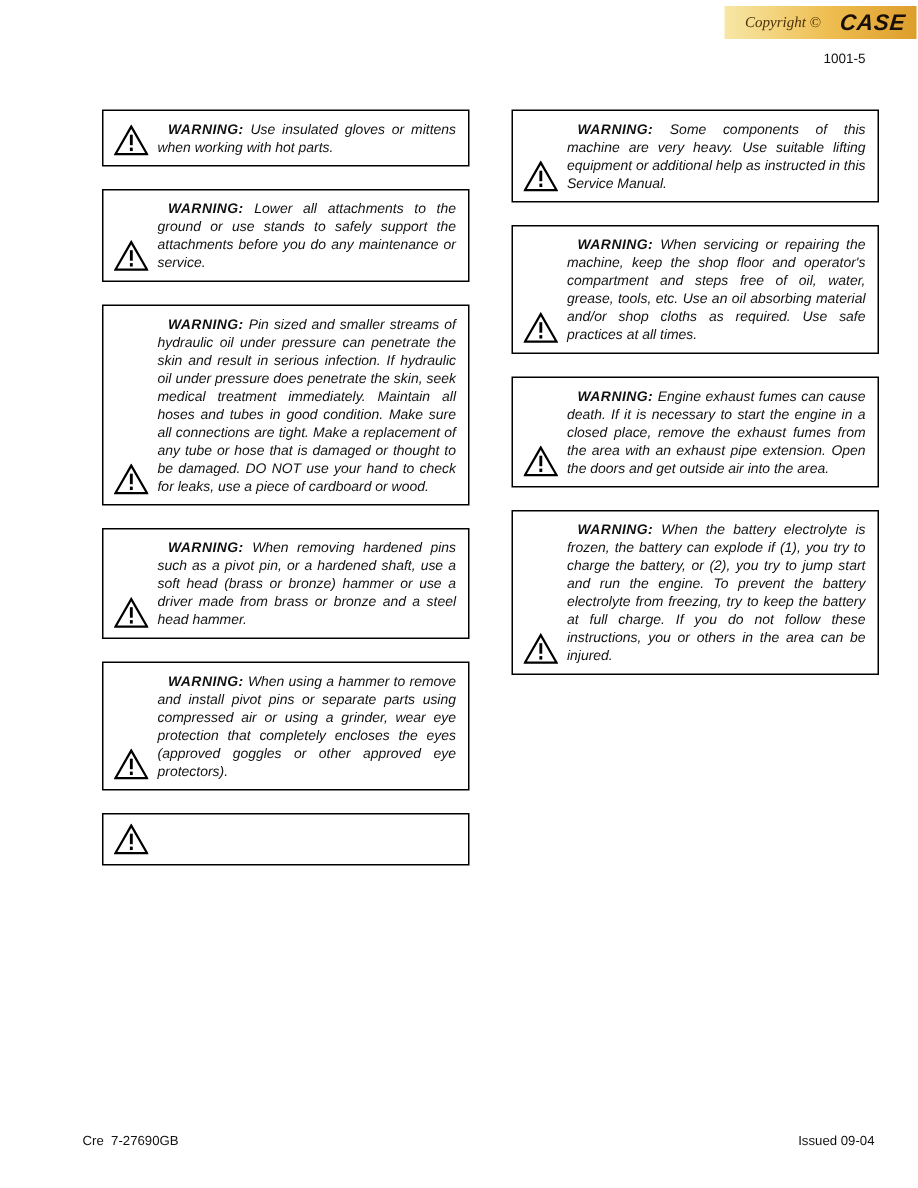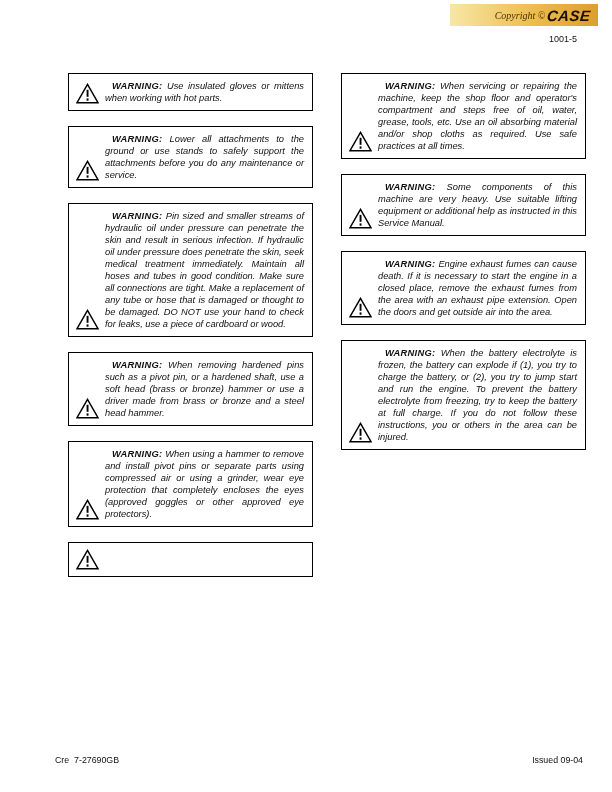--- a/index.html
+++ b/index.html
@@ -8,25 +8,25 @@
     width: 612px; height: 792px;
     font-family: "Liberation Sans", sans-serif;
     position: relative;
     overflow: hidden;
     color: #111;
   }
   .page { position: relative; width: 612px; height: 792px; background: #fff; }
 
   
   .banner {
-    position: absolute; top: 4px; right: 14px;
-    width: 148px; height: 22px;
+    position: absolute; top: 4px; right: 1px;
+    width: 128px; height: 22px;
     background: linear-gradient(90deg, #f7e7a6 0%, #eebd50 55%, #dd9e2c 100%);
     display: flex; align-items: center; justify-content: flex-end;
-    gap: 2px; padding: 0 7px;
+    gap: 13px; padding: 0 7px;
   }
   .copyright-text {
     font-family: "Liberation Serif", serif;
     font-style: italic; font-size: 10px; color: #4a3208;
     white-space: nowrap;
   }
   .brand-logo {
     font-weight: bold; font-style: italic;
     font-size: 15px; letter-spacing: 0.5px; color: #181008;
     transform: skewX(-6deg);
@@ -169,35 +169,35 @@
     <div class="warning-box">
       <span class="icon">
         <svg width="23" height="21" viewBox="0 0 23 21">
             <path d="M11.5 1.4 L22 19.7 L1 19.7 Z" fill="#fff" stroke="#000" stroke-width="1.5"></path>
             <rect x="10.6" y="6.8" width="1.9" height="7" fill="#000"></rect>
             <rect x="10.6" y="15.4" width="1.9" height="2.3" fill="#000"></rect>
           </svg>
       </span>
       <p class="warning-text">
         <b>WARNING:</b>
+        <span>Some components of this machine are very heavy. Use suitable lifting equipment or additional help as instructed in this Service Manual.</span>
+      </p>
+    </div>
+
+    <div class="warning-box">
+      <span class="icon">
+        <svg width="23" height="21" viewBox="0 0 23 21">
+            <path d="M11.5 1.4 L22 19.7 L1 19.7 Z" fill="#fff" stroke="#000" stroke-width="1.5"></path>
+            <rect x="10.6" y="6.8" width="1.9" height="7" fill="#000"></rect>
+            <rect x="10.6" y="15.4" width="1.9" height="2.3" fill="#000"></rect>
+          </svg>
+      </span>
+      <p class="warning-text">
+        <b>WARNING:</b>
         <span>When servicing or repairing the machine, keep the shop floor and operator's compartment and steps free of oil, water, grease, tools, etc. Use an oil absorbing material and/or shop cloths as required. Use safe practices at all times.</span>
-      </p>
-    </div>
-
-    <div class="warning-box">
-      <span class="icon">
-        <svg width="23" height="21" viewBox="0 0 23 21">
-            <path d="M11.5 1.4 L22 19.7 L1 19.7 Z" fill="#fff" stroke="#000" stroke-width="1.5"></path>
-            <rect x="10.6" y="6.8" width="1.9" height="7" fill="#000"></rect>
-            <rect x="10.6" y="15.4" width="1.9" height="2.3" fill="#000"></rect>
-          </svg>
-      </span>
-      <p class="warning-text">
-        <b>WARNING:</b>
-        <span>Some components of this machine are very heavy. Use suitable lifting equipment or additional help as instructed in this Service Manual.</span>
       </p>
     </div>
 
     <div class="warning-box">
       <span class="icon">
         <svg width="23" height="21" viewBox="0 0 23 21">
             <path d="M11.5 1.4 L22 19.7 L1 19.7 Z" fill="#fff" stroke="#000" stroke-width="1.5"></path>
             <rect x="10.6" y="6.8" width="1.9" height="7" fill="#000"></rect>
             <rect x="10.6" y="15.4" width="1.9" height="2.3" fill="#000"></rect>
           </svg>

